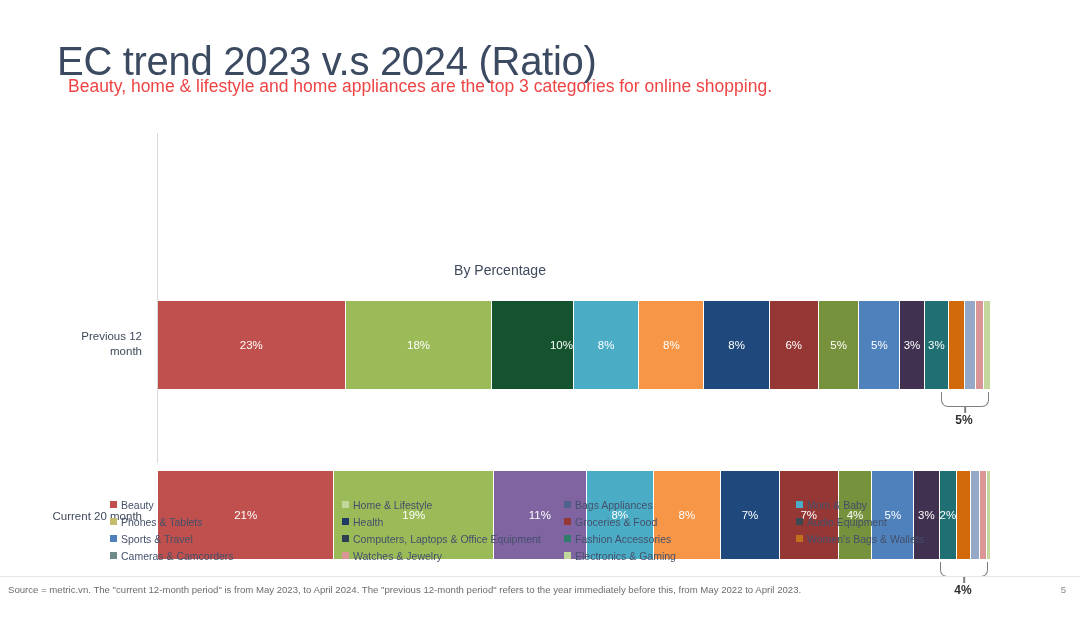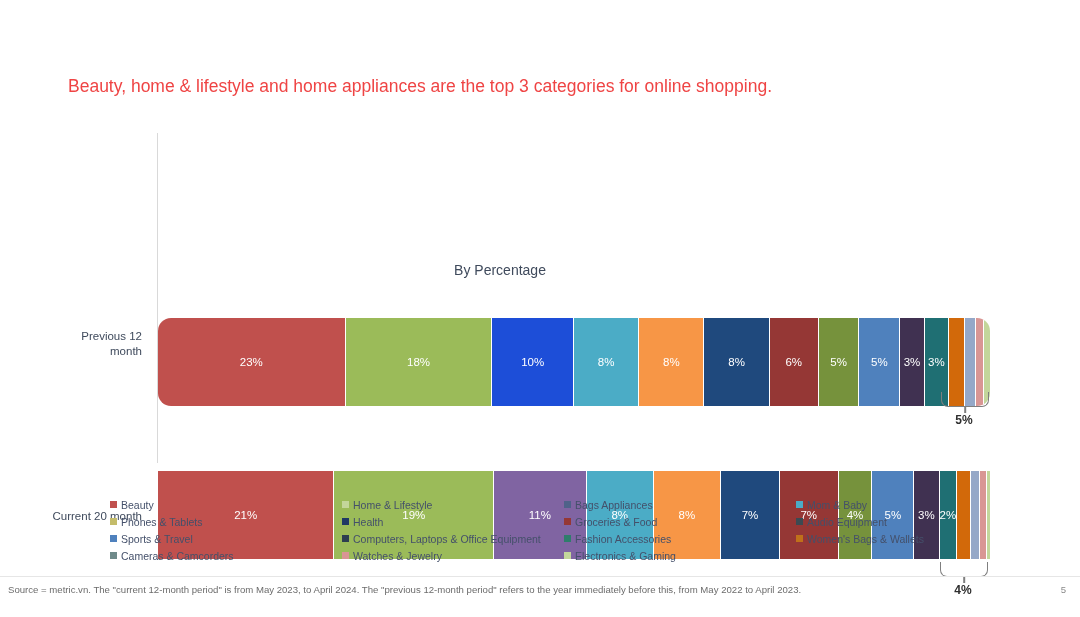--- a/index.html
+++ b/index.html
@@ -39,21 +39,21 @@
     font-size:11.5px;color:#3f4a5c;line-height:15px;
   }
   .cat-label.prev{left:22px;top:204px;}
   .cat-label.curr{left:22px;top:384px;}
 
   .bar{
     position:absolute;left:158px;width:832px;height:88px;
     display:flex;overflow:hidden;
     box-shadow:0 0 0 1px rgba(255,255,255,0.0);
   }
-  .bar.prev{top:193px;border-radius:13px;}
+  .bar.prev{top:176px;}
   .bar.curr{top:346px;}
 
   .seg{
     position:relative;height:100%;
     display:flex;align-items:center;justify-content:center;
     box-sizing:border-box;
     border-right:1px solid #ffffff;
   }
   .seg:last-child{border-right:none;}
   .seg-label{
@@ -107,39 +107,40 @@
   .page-num{
     position:absolute;right:14px;top:584px;
     font-size:9.6px;color:#8a8a8a;
   }
 </style>
 </head>
 <body>
 
 <div class="slide">
 
+  <h1 class="title">EC trend 2023 v.s 2024 (Ratio)</h1>
   <div class="subtitle">Beauty, home &amp; lifestyle and home appliances are the top 3 categories for online shopping.</div>
 
   <div class="plot">
     <div class="axis-line"></div>
     <div class="plot-caption">
       <span>By Percentage</span>
     </div>
 
     <div class="cat-label prev">Previous 12<br>month</div>
     <div class="cat-label curr">Current 20 month</div>
 
     <div class="bar prev">
         <div class="seg" style="flex: 0 0 22.549%; background: rgb(192, 80, 77);">
           <span class="seg-label">23%</span>
         </div>
         <div class="seg" style="flex: 0 0 17.6471%; background: rgb(155, 187, 89);">
           <span class="seg-label">18%</span>
         </div>
-        <div class="seg" style="flex: 0 0 9.80392%; background: #1d4ed8;">
+        <div class="seg" style="flex: 0 0 9.80392%; background: #14532d; justify-content: flex-end;">
           <span class="seg-label">10%</span>
         </div>
         <div class="seg" style="flex: 0 0 7.84314%; background: rgb(75, 172, 198);">
           <span class="seg-label">8%</span>
         </div>
         <div class="seg" style="flex: 0 0 7.84314%; background: rgb(247, 150, 70);">
           <span class="seg-label">8%</span>
         </div>
         <div class="seg" style="flex: 0 0 7.84314%; background: rgb(31, 73, 125);">
           <span class="seg-label">8%</span>

